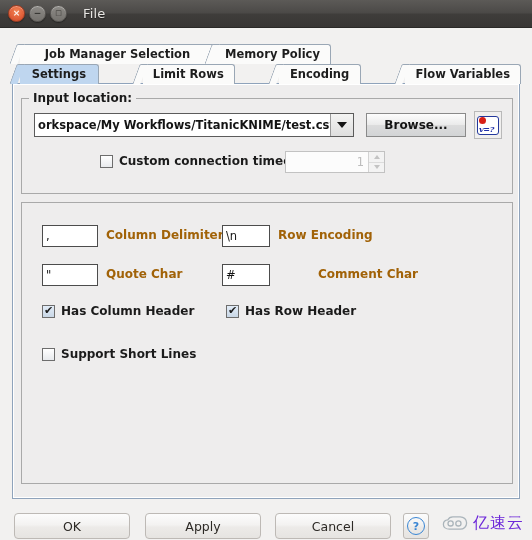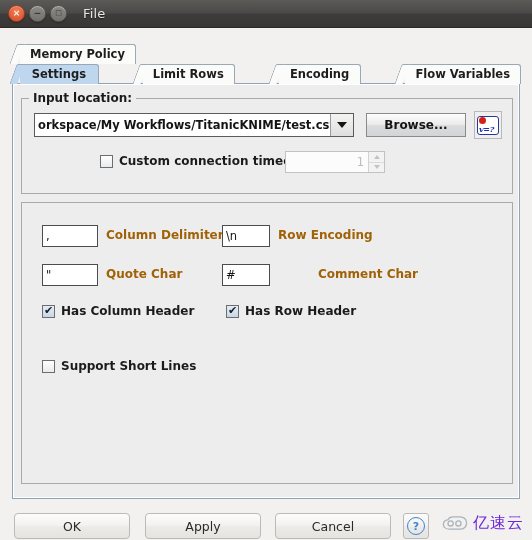--- a/index.html
+++ b/index.html
@@ -401,20 +401,23 @@
       <span class="glyph">□</span>
     </div>
   </div>
   <div class="wtitle">File</div>
 </div>
 
 <div class="dialog">
 
   <div class="tabstrip">
     <div class="tabrow row1">
+      <div class="tab row1" style="width:196px">
+        <span>Job Manager Selection</span>
+      </div>
       <div class="tab row1" style="width:116px">
         <span>Memory Policy</span>
       </div>
     </div>
     <div class="tabrow row2">
       <div class="tab selected" style="width:110px">
         <span>Settings</span>
       </div>
       <div class="tab" style="width:116px">
         <span>Limit Rows</span>
@@ -498,21 +501,21 @@
         <div class="cb-label">Has Column Header</div>
       </div>
 
       <div class="optrow-cb" style="left:204px; top:101px;">
         <div class="cb checked">
           <span class="tick">✔</span>
         </div>
         <div class="cb-label">Has Row Header</div>
       </div>
 
-      <div class="optrow-cb" style="left:20px; top:156px;">
+      <div class="optrow-cb" style="left:20px; top:144px;">
         <div class="cb"></div>
         <div class="cb-label">Support Short Lines</div>
       </div>
     </div>
 
   </div>
 
   <div class="btnbar">
     <div class="dlgbtn" id="btn-ok">
       <span>OK</span>

